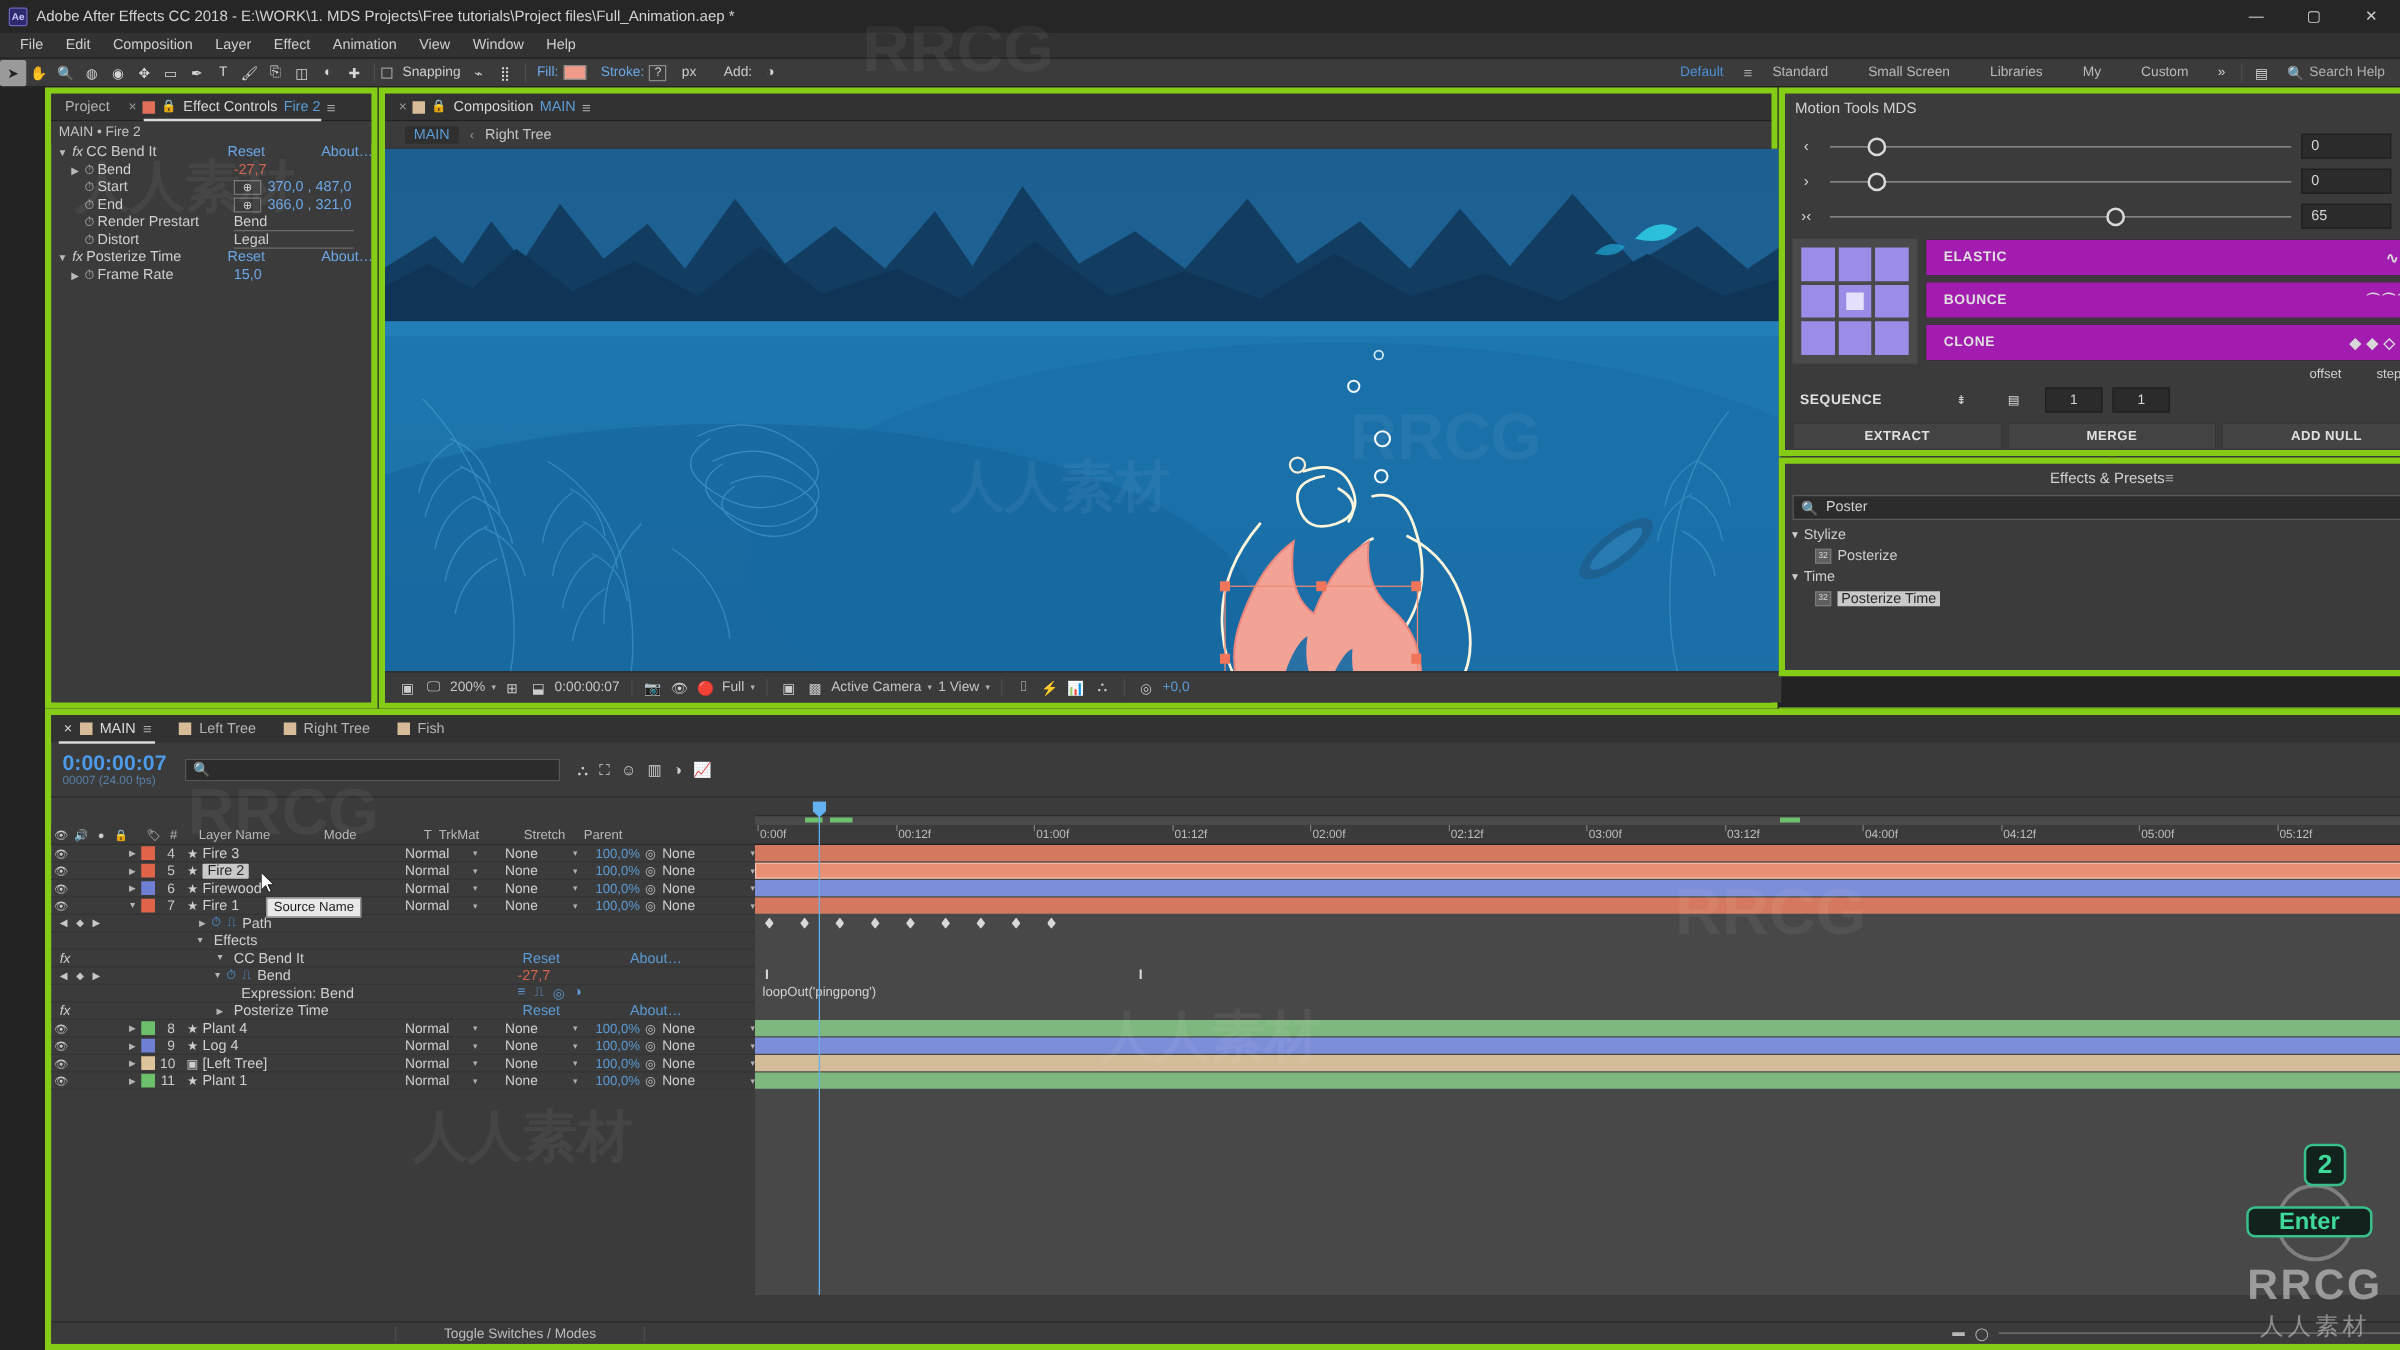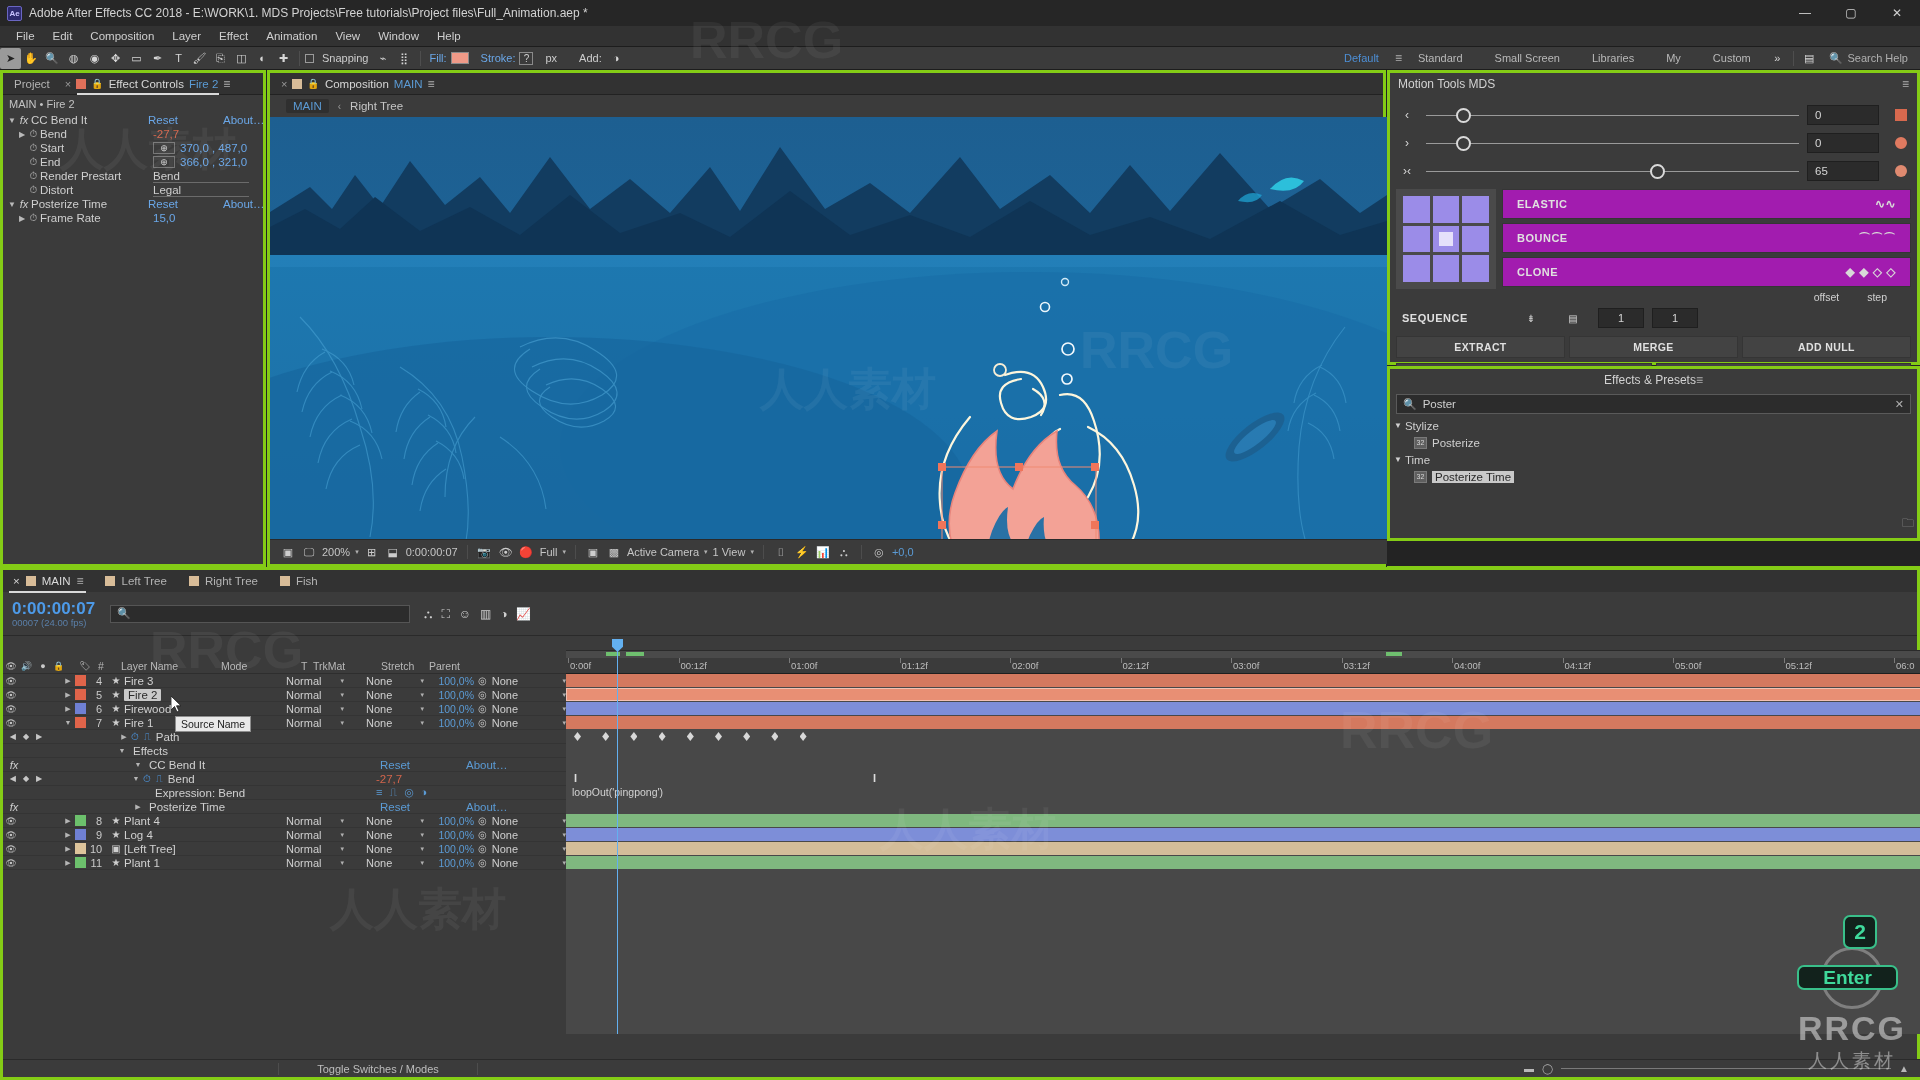--- a/index.html
+++ b/index.html
@@ -35,21 +35,21 @@
   .chk{width:9px;height:9px;border:1px solid #9a9a9a;background:#3b3b3b;margin-right:4px;}
   .swatch-fill{width:18px;height:12px;background:#f09a88;border:1px solid #8a8a8a;}
   .stroke-box{width:14px;height:13px;border:1px solid #8a8a8a;background:#3b3b3b;color:#cfcfcf;font-size:10px;display:flex;align-items:center;justify-content:center;}
   .ws-item{font-size:11px;color:#b9b9b9;padding:0 16px;}
   .ws-item.active{color:#4d8fd6;}
   .searchbox{display:flex;align-items:center;gap:4px;font-size:11px;color:#b0b0b0;}
 
   
   .workspace{position:absolute;left:0;top:70px;width:1920px;height:1010px;}
 
-  .panel{ position:absolute;background:#3b3b3b;border:3px solid #84cc16; }
+  .panel{ position:absolute;background:#3b3b3b;border:5px solid #84cc16;margin-left:36px; }
   .panel-tabbar{ height:22px;background:#323232;display:flex;align-items:center;padding-left:6px;gap:5px;border-bottom:1px solid #222;}
   .ptab{ display:flex;align-items:center;gap:5px;font-size:11.5px;color:#b4b4b4;padding:0 5px;height:22px;line-height:22px;}
   .ptab.active{color:#d7d7d7;}
   .ptab .x{color:#9a9a9a;font-size:11px;}
   .tab-sq{width:10px;height:10px;background:#d8bc98;}
   .tab-sq.red{background:#e0705a;}
   .hamb{color:#b0b0b0;font-size:12px;letter-spacing:0;}
   .underline{height:2px;background:#d9d9d9;}
 
   

